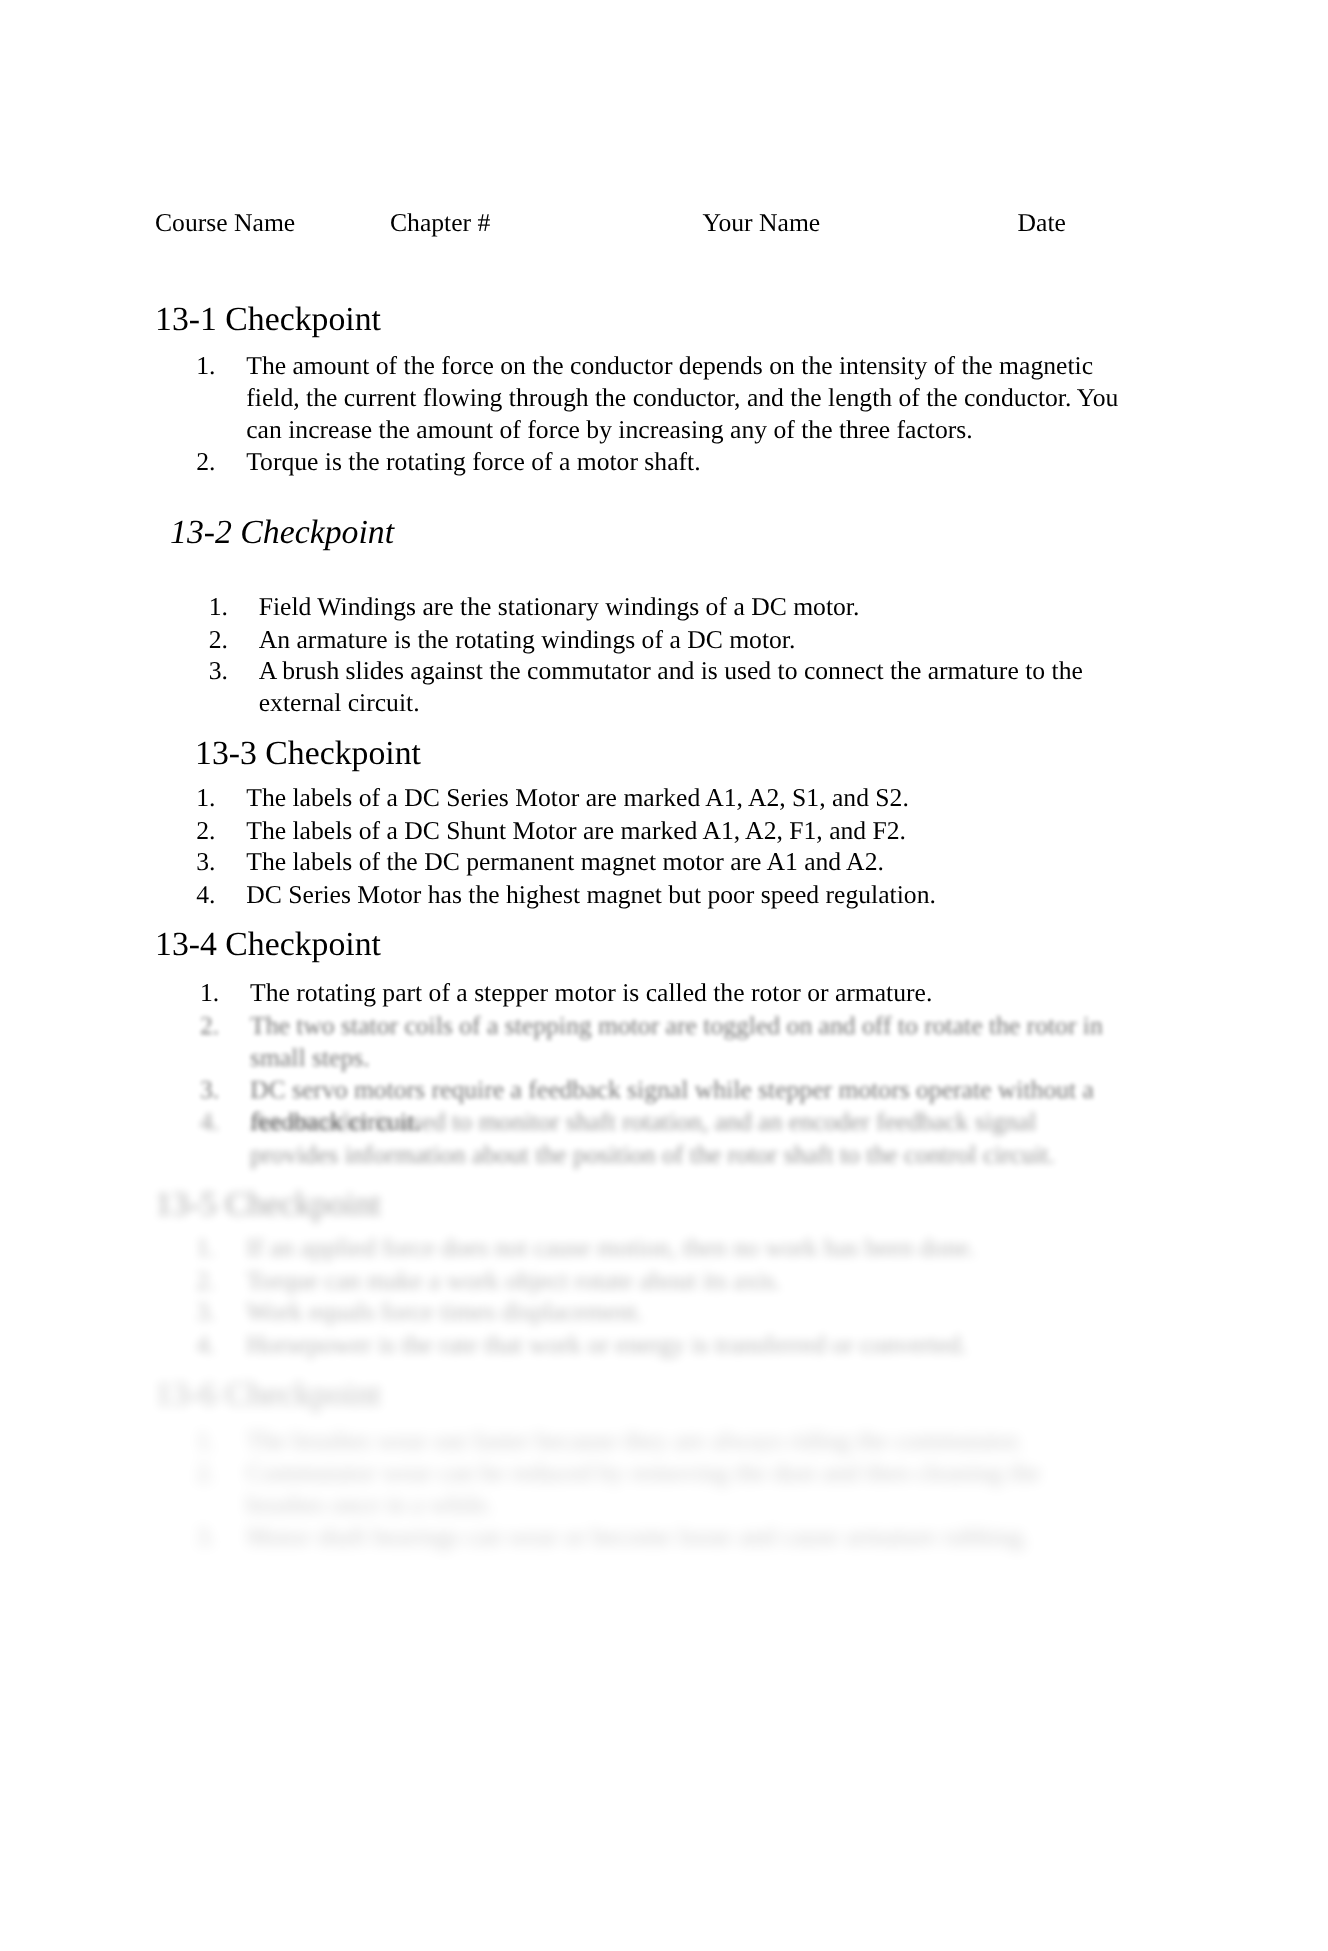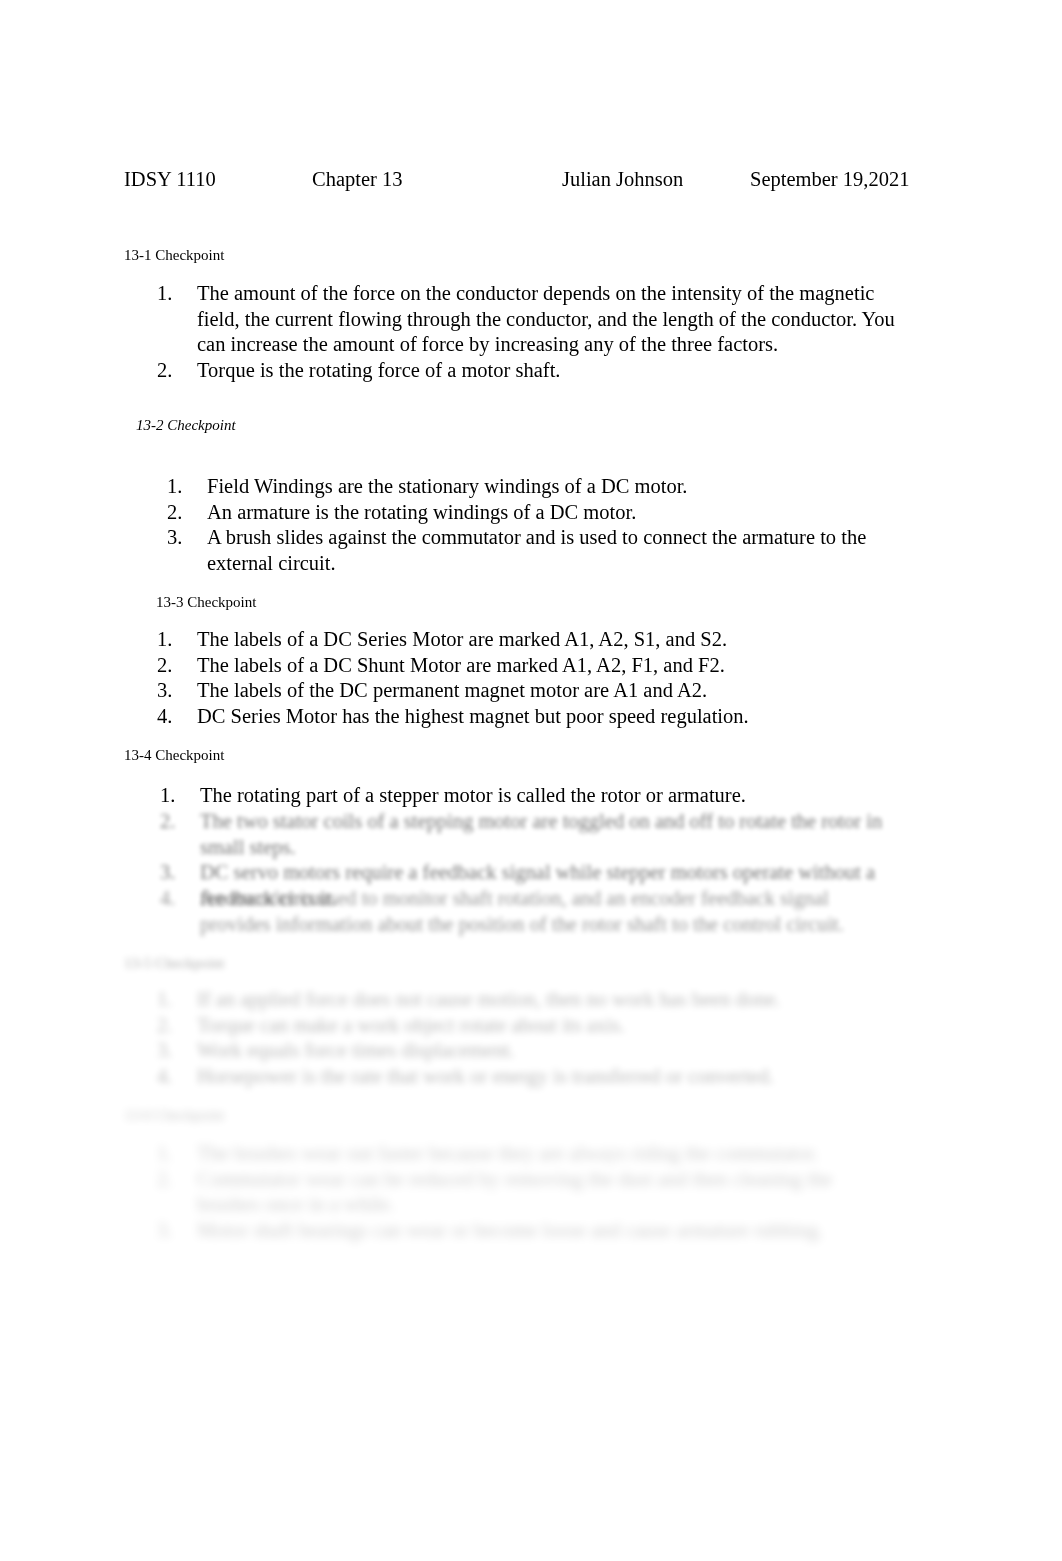--- a/index.html
+++ b/index.html
@@ -42,21 +42,21 @@
   }
   .col-course  { position: absolute; left: 0px;   top: 0; }
   .col-chapter { position: absolute; left: 188px; top: 0; }
   .col-name    { position: absolute; left: 438px; top: 0; }
   .col-date-h  { position: absolute; left: 690px; top: 0; }
   .col-date-v  { position: absolute; left: 626px; top: 0; }
 
   
   .sec-heading {
     position: absolute;
-    font-size: 15px;
+    font-size: 27px;
     line-height: 26px;
     white-space: nowrap;
   }
 
   
   ol.qlist {
     position: absolute;
     margin: 0;
     padding: 0;
     list-style: none;
@@ -92,24 +92,24 @@
   .b5 { filter: blur(4.4px); opacity: 0.24; }
   .b6 { filter: blur(5.0px); opacity: 0.20; }
 </style>
 </head>
 <body>
 
 <div class="page">
 
   <div class="header">
     <div class="header-row">
-      <span class="col-course">IDSY 1110</span>
-      <span class="col-chapter">Chapter 13</span>
-      <span class="col-name">Julian Johnson</span>
-      <span class="col-date-v">September 19,2021</span>
+      <span class="col-course">Course Name</span>
+      <span class="col-chapter">Chapter #</span>
+      <span class="col-name">Your Name</span>
+      <span class="col-date-h">Date</span>
     </div>
   </div>
 
   <div class="sec-heading" style="left:124px; top:242px;">13-1 Checkpoint</div>
 
   <ol class="qlist lh-tight" style="left:157px; top:281px; width:745px;">
     <li>
       <span class="num">1.</span>
       <span class="txt">The amount of the force on the conductor depends on the intensity of the magnetic field, the current flowing through the conductor, and the length of the conductor. You can increase the amount of force by increasing any of the three factors.</span>
     </li>

